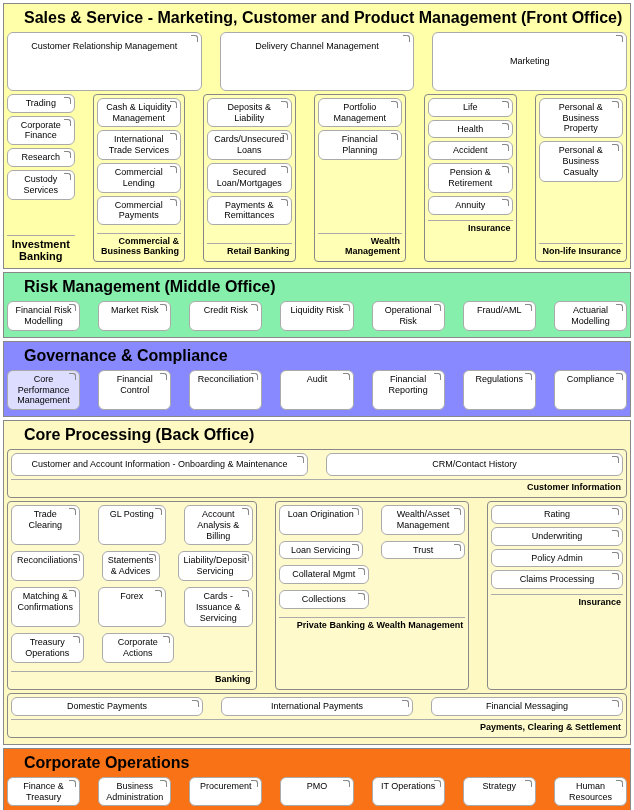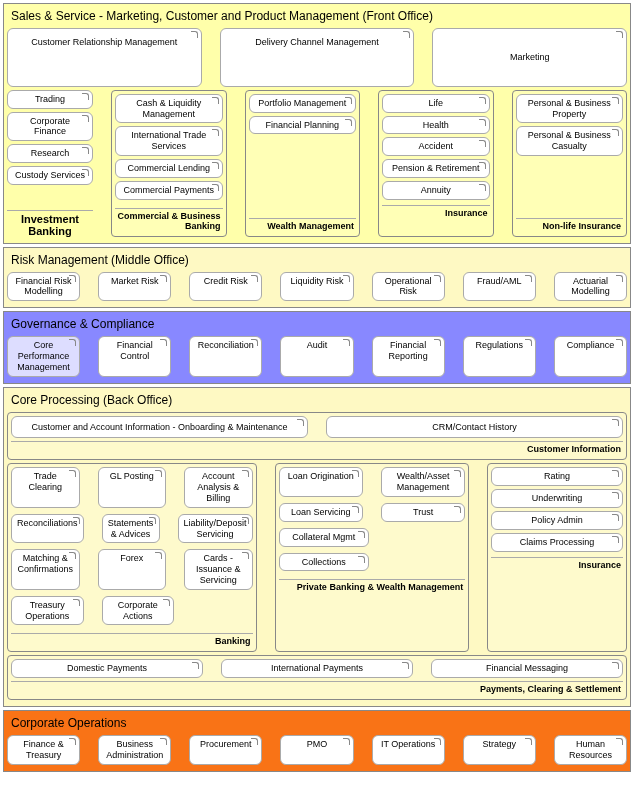--- a/index.html
+++ b/index.html
@@ -12,38 +12,39 @@
     }
 
     .section {
       border: 1.5px solid #555;
       margin: 3px;
       padding: 3px;
       position: relative;
     }
 
     .section-title {
-      font-weight: normal;
-      font-size: 12px;
+      font-weight: bold;
+      font-size: 16px;
       padding: 2px 4px;
       margin-bottom: 3px;
+      margin-left: 13px;
     }
 
     
     .sales-section {
       background: #ffffaa;
       border-color: #888;
     }
     .sales-section .section-title {
       color: #000;
     }
 
     
     .risk-section {
-      background: #fef9c3;
+      background: #86efac;
       border-color: #888;
     }
 
     
     .governance-section {
       background: #8888ff;
       border-color: #888;
     }
 
     
@@ -155,20 +156,28 @@
 
       <div class="inner-box col" style="flex:1;">
         <div class="card"><span>Cash &amp; Liquidity Management</span></div>
         <div class="card"><span>International Trade Services</span></div>
         <div class="card"><span>Commercial Lending</span></div>
         <div class="card"><span>Commercial Payments</span></div>
         <div style="flex:1;"></div>
         <div class="bottom-label">Commercial &amp; Business Banking</div>
       </div>
 
+      <div class="inner-box col" style="flex:1;">
+        <div class="card"><span>Deposits &amp; Liability</span></div>
+        <div class="card"><span>Cards/Unsecured Loans</span></div>
+        <div class="card"><span>Secured Loan/Mortgages</span></div>
+        <div class="card"><span>Payments &amp; Remittances</span></div>
+        <div style="flex:1;"></div>
+        <div class="bottom-label">Retail Banking</div>
+      </div>
 
       <div class="inner-box col" style="flex:1;">
         <div class="card"><span>Portfolio Management</span></div>
         <div class="card"><span>Financial Planning</span></div>
         <div style="flex:1;"></div>
         <div style="flex:1;"></div>
         <div style="flex:1;"></div>
         <div class="bottom-label">Wealth Management</div>
       </div>
 

